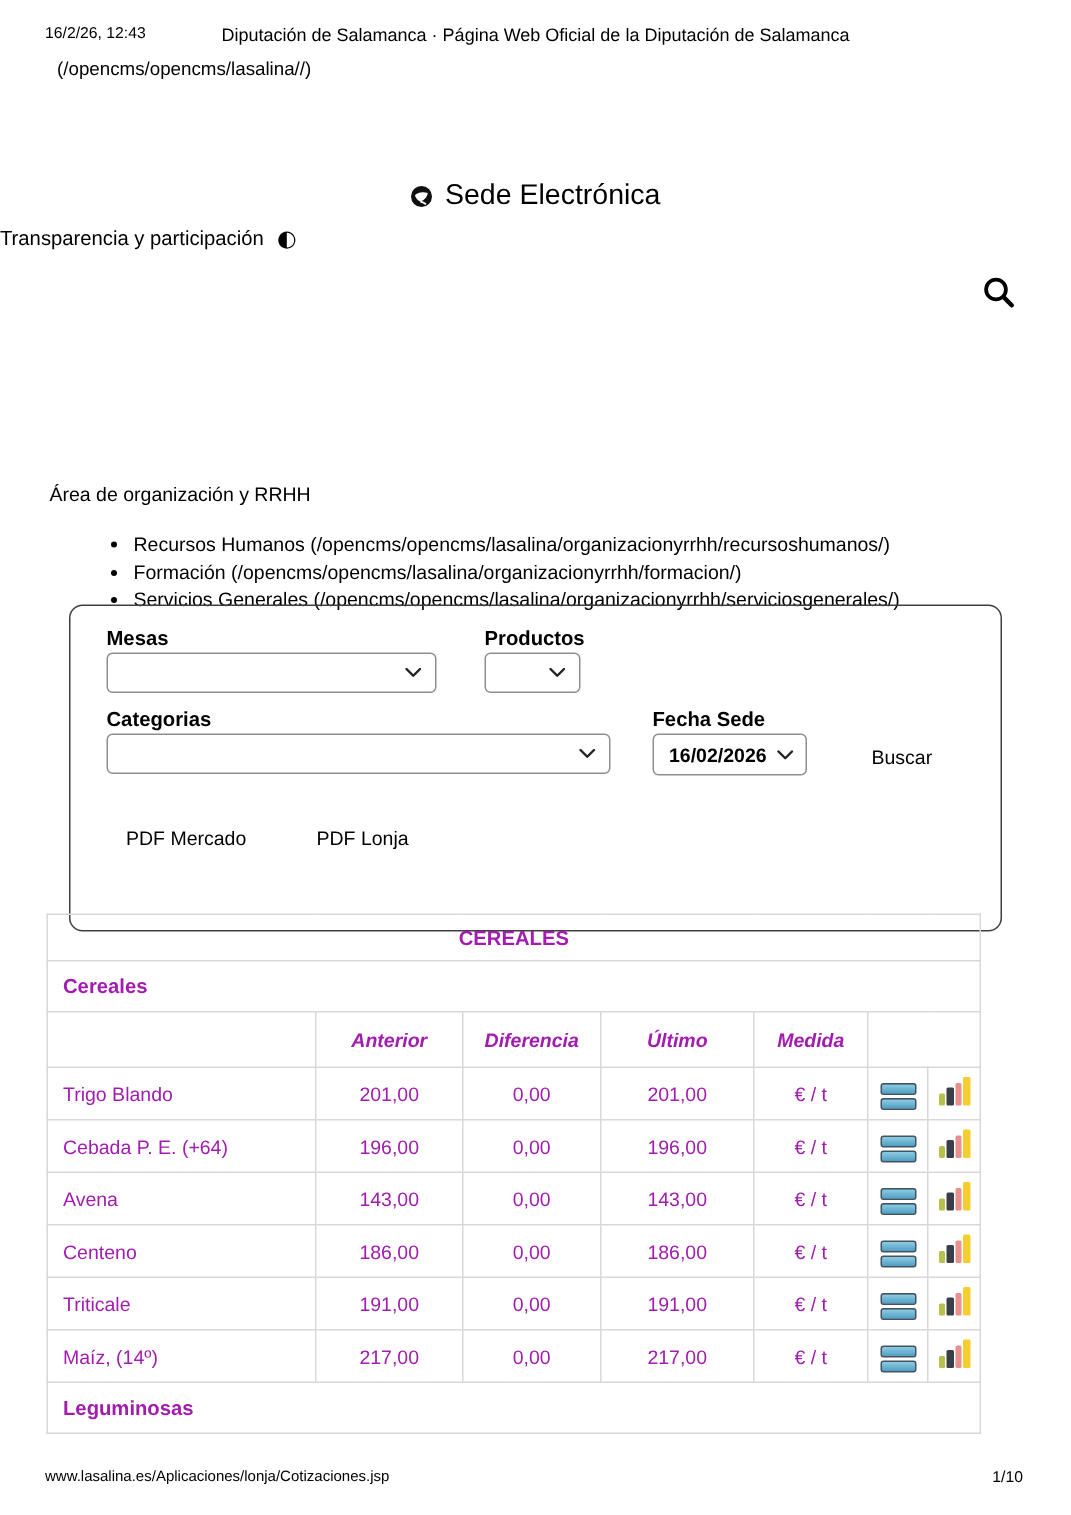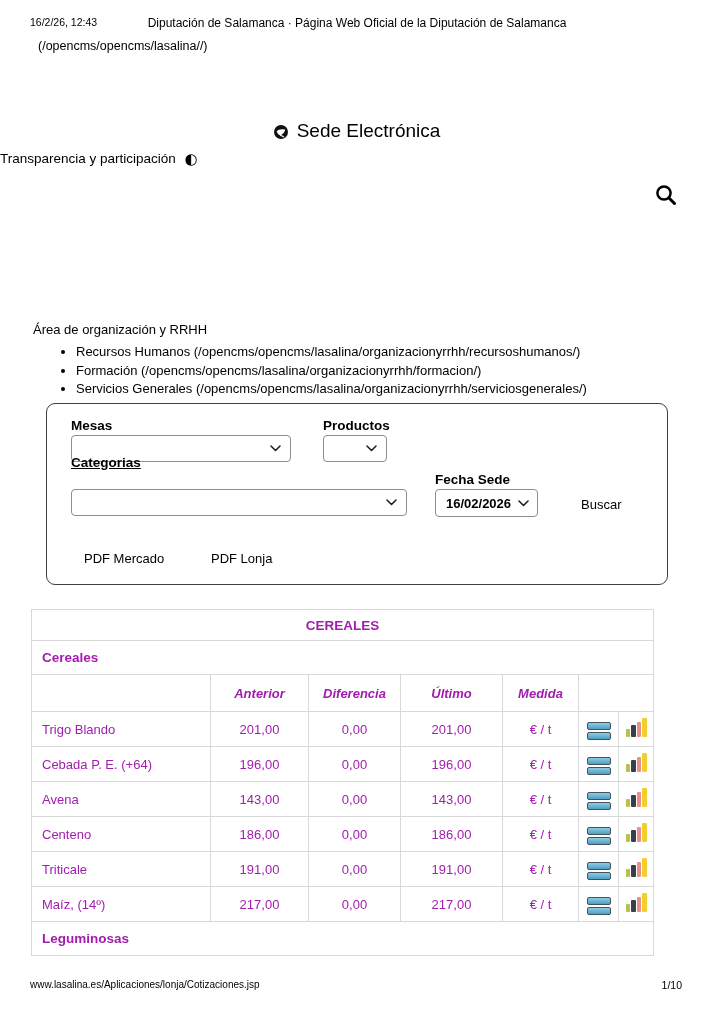--- a/index.html
+++ b/index.html
@@ -16,34 +16,34 @@
   
   .sede-row{position:absolute;left:0;right:0;top:120px;text-align:center;font-size:19px;}
   .sede-row .globe{display:inline-block;vertical-align:-2px;margin-right:9px;}
   .transp-row{position:absolute;left:0;right:0;top:150px;text-align:left;font-size:13.5px;}
   .half-circle{font-family:"DejaVu Sans",sans-serif;font-size:15px;vertical-align:-1px;margin-left:5px;}
   .search-btn{position:absolute;top:183px;right:36px;width:24px;height:24px;cursor:pointer;}
 
   
   .nav-block{position:absolute;left:33px;top:322px;font-size:13px;}
   .nav-title{margin-bottom:7px;}
-  .nav-block ul{margin:5px;padding-left:38px;}
+  .nav-block ul{margin:18px;padding-left:38px;}
   .nav-block li{margin-bottom:3.5px;}
 
   
-  .filter-box{position:absolute;left:46px;top:403px;width:622px;height:182px;
+  .filter-box{position:absolute;left:46px;top:403px;width:622px;height:218px;
               border:1.3px solid #3f3f3f;border-radius:9px;box-sizing:border-box;}
   .lbl{position:absolute;font-weight:bold;font-size:13.5px;}
   .sel{position:absolute;height:27px;box-sizing:border-box;border:1px solid #8e8e8e;border-radius:4px;
        background:#fff;display:flex;align-items:center;justify-content:flex-end;
        padding:0 9px;cursor:pointer;font-size:13px;}
   .sel .chev{display:block;line-height:0;}
   #mesas-label{left:24px;top:14px;}     #mesas-select{left:24px;top:31px;width:220px;}
   #productos-label{left:276px;top:14px;}#productos-select{left:276px;top:31px;width:64px;}
-  #categorias-label{left:24px;top:51px;text-decoration:underline;}#categorias-select{left:24px;top:85px;width:336px;}
+  #categorias-label{left:24px;top:68px;}#categorias-select{left:24px;top:85px;width:336px;}
   #fecha-label{left:388px;top:68px;}
   #fecha-select{left:388px;top:85px;width:103px;height:28px;justify-content:space-between;padding:0 8px 0 10px;}
   #fecha-select .val{font-weight:bold;}
   .buscar-btn{position:absolute;left:534px;top:93px;font-size:13px;background:none;border:none;
               padding:0;cursor:pointer;font-family:inherit;color:#000;}
   .pdf-link{position:absolute;top:147px;font-size:13px;cursor:pointer;text-align:center;}
   #pdf-mercado{left:37px;} #pdf-lonja{left:164px;}
 
   
   .quotes{position:absolute;left:31px;top:609px;width:622px;border-collapse:collapse;

